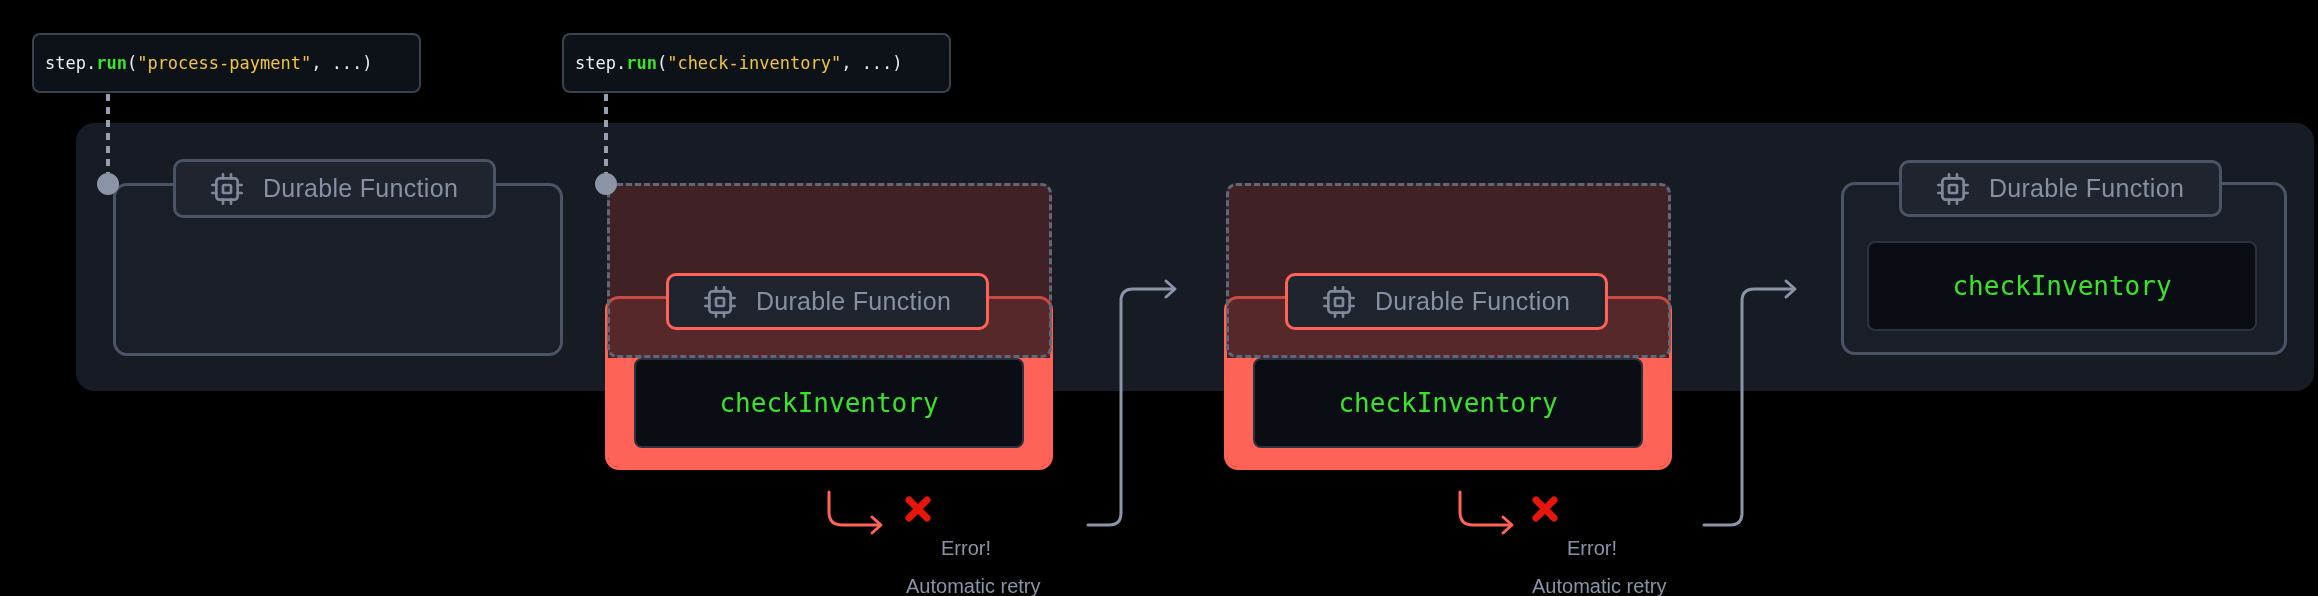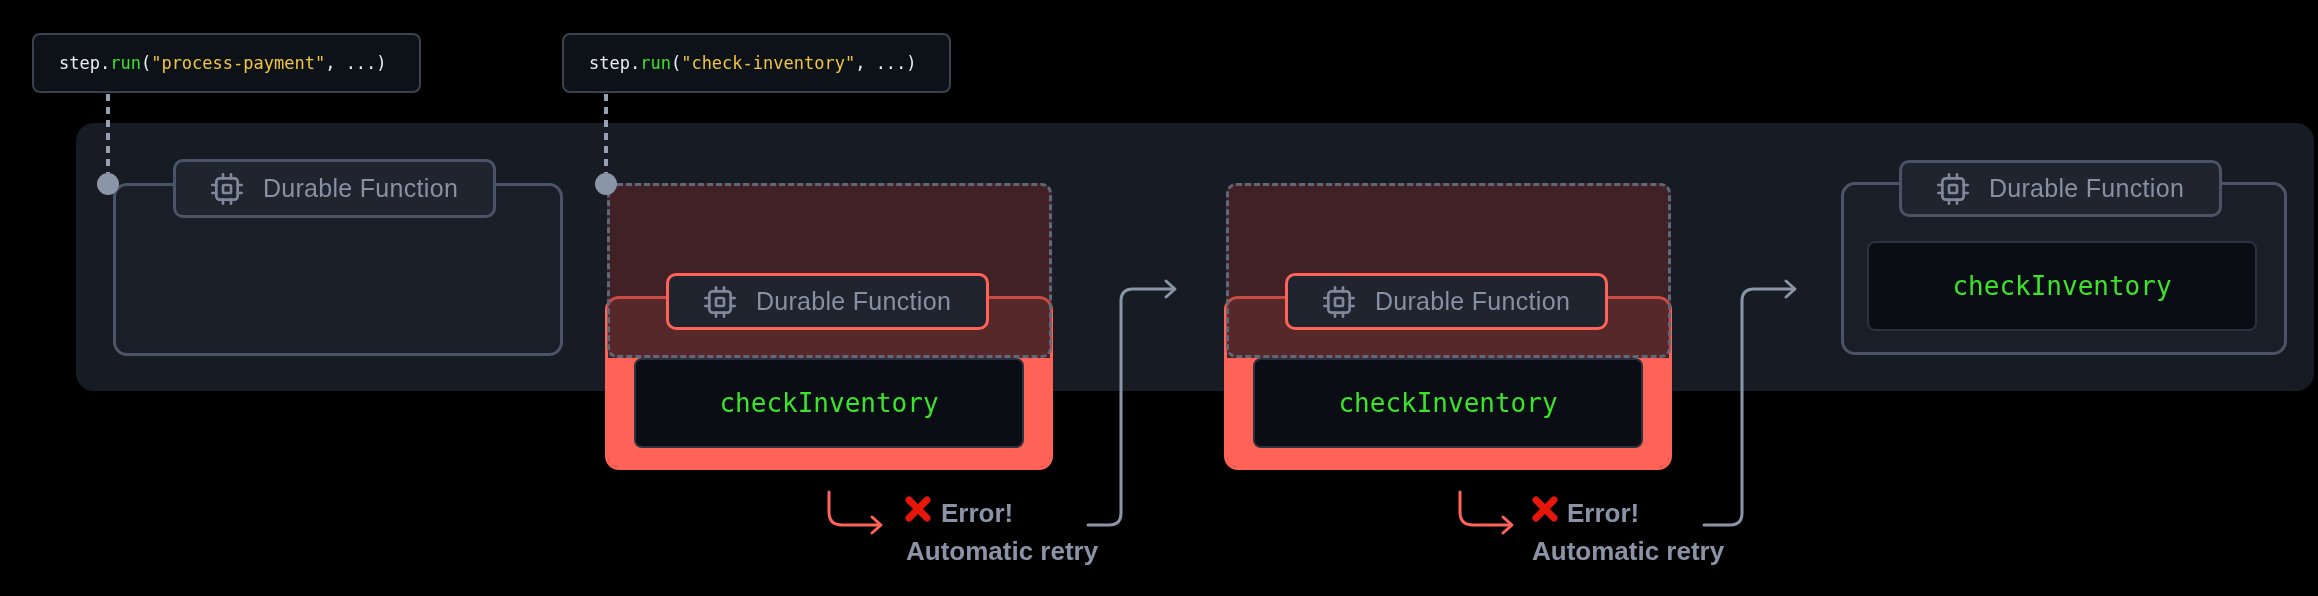--- a/index.html
+++ b/index.html
@@ -23,45 +23,45 @@
   }
   *{margin:0;padding:0;box-sizing:border-box;}
   html,body{background:var(--bg);}
   body{width:2318px;height:596px;overflow:hidden;position:relative;
        font-family:"Liberation Sans",sans-serif;}
   .canvas{position:absolute;inset:0;width:2318px;height:596px;}
   .abs{position:absolute;}
   .band{left:76px;top:123px;width:2238px;height:268px;background:var(--band);
         border-radius:18px;z-index:0;}
   .code-label{height:60px;background:#0d1118;border:2px solid #3a4250;border-radius:8px;
-        display:flex;align-items:center;padding-left:25px;z-index:6;
+        display:flex;align-items:center;padding-left:11px;z-index:6;
         font-family:"DejaVu Sans Mono",monospace;font-size:17px;white-space:pre;}
   .tok-plain{color:var(--code-white);}
-  .tok-fn{color:var(--green);}
+  .tok-fn{color:var(--green);font-weight:bold;}
   .tok-str{color:var(--yellow);}
   .droplink{width:4px;z-index:4;
         background:repeating-linear-gradient(to bottom,#97a0b3 0 7px,transparent 7px 13px);}
   .node{width:22px;height:22px;border-radius:50%;background:var(--gray);z-index:6;}
   .card{border-radius:14px;z-index:2;}
   .card.normal{background:var(--card-fill);border:3px solid var(--card-border);}
   .card.error{background:rgba(255,98,87,0.16);border:3px solid var(--salmon);}
   .card .bright{position:absolute;left:0;right:0;top:59px;bottom:0;background:var(--salmon);
         border-radius:0 0 10px 10px;}
   .ghost{background:var(--ghost-fill);border:3px dashed var(--ghost-dash);
         border-radius:10px;z-index:3;}
   .badge{height:59px;border-radius:10px;background:var(--badge-fill);z-index:5;
         display:flex;align-items:center;justify-content:center;gap:20px;
         color:var(--badge-text);font-size:25px;font-weight:500;letter-spacing:.3px;}
   .badge.normal{border:3px solid var(--card-border);}
   .badge.error{border:3px solid var(--salmon);}
   .cpu{width:32px;height:32px;color:#7f889b;flex:0 0 auto;}
   .codebox{height:90px;background:var(--codebox-fill);border:2px solid var(--codebox-border);
         border-radius:8px;z-index:5;display:flex;align-items:center;justify-content:center;
         font-family:"DejaVu Sans Mono",monospace;font-size:26px;color:var(--green);}
-  .note{color:var(--note-text);font-size:26px;font-weight:700;z-index:6;white-space:nowrap;}
+  .note{color:var(--note-text);font-size:20px;font-weight:400;z-index:6;white-space:nowrap;margin-top:39px;}
   svg.arrow{overflow:visible;z-index:6;}
   .xmark{width:30px;height:30px;z-index:6;}
 </style>
 </head>
 <body>
 
 <div class="canvas">
 
   <div class="abs band"></div>
 

